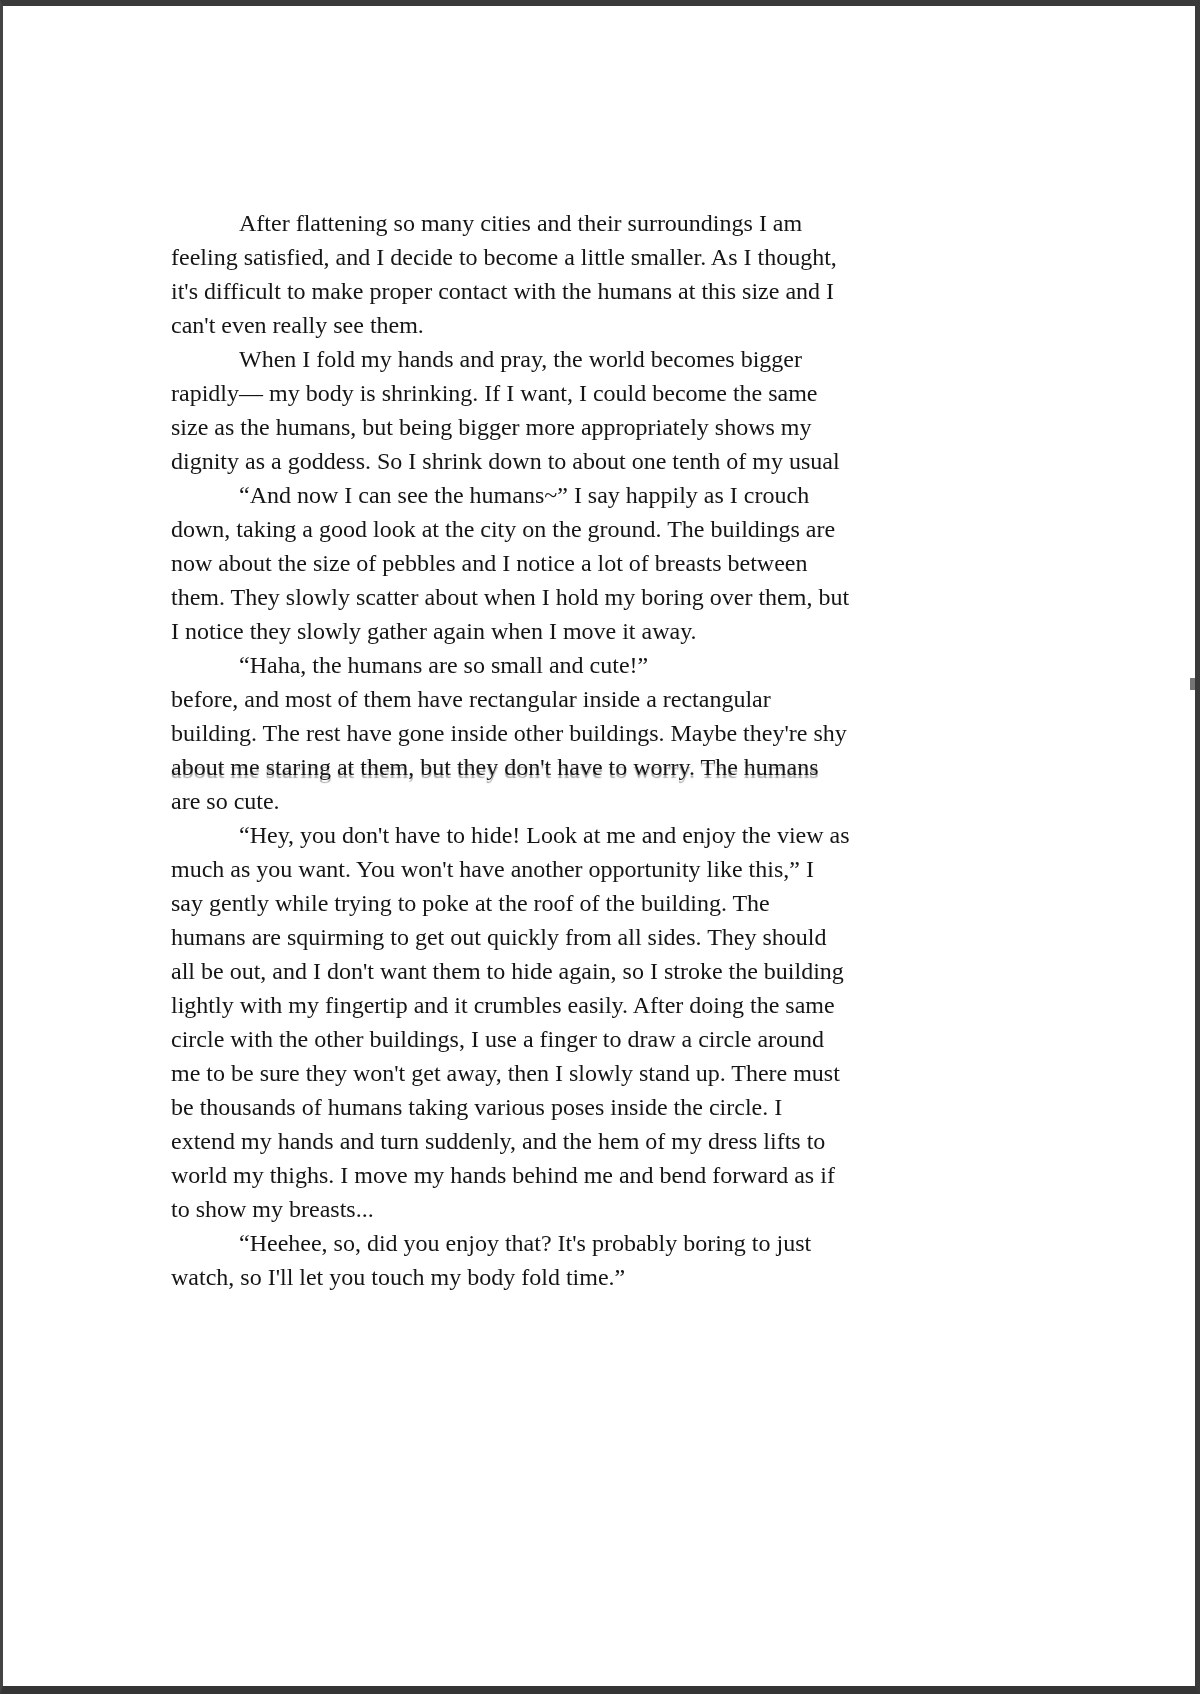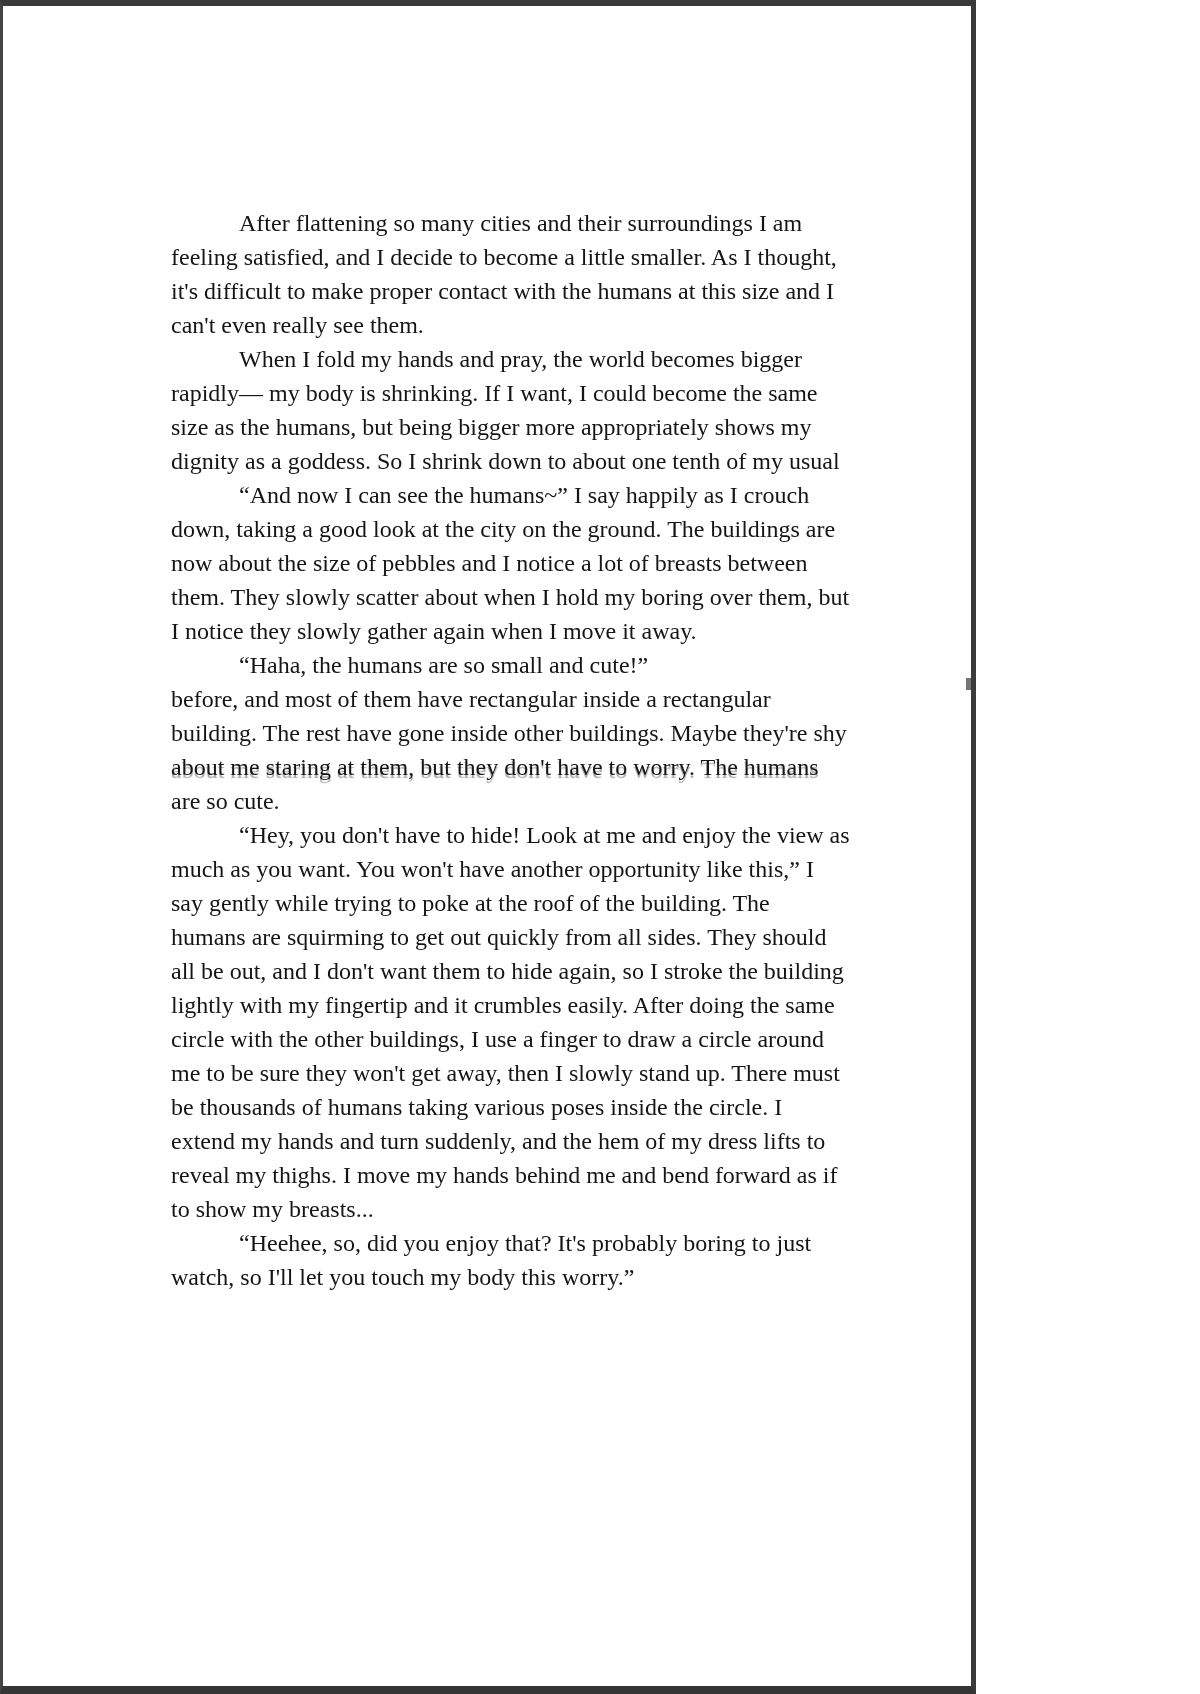--- a/index.html
+++ b/index.html
@@ -2,21 +2,21 @@
 <html><head>
 <meta charset="utf-8">
 <style>
   html, body {
     margin: 0;
     padding: 0;
     background: #ffffff;
   }
   .frame {
     position: relative;
-    width: 976px;
+    width: 1200px;
     height: 1694px;
     box-sizing: border-box;
     border-top: 6px solid #3a3a3a;
     border-right: 5px solid #3a3a3a;
     border-bottom: 8px solid #353535;
     border-left: 3px solid #444444;
     background: #c4b5fd;
     overflow: hidden;
   }
   .sheet {
@@ -93,23 +93,23 @@
           <div class="line indent">“Hey, you don't have to hide! Look at me and enjoy the view as</div>
           <div class="line">much as you want. You won't have another opportunity like this,” I</div>
           <div class="line">say gently while trying to poke at the roof of the building. The</div>
           <div class="line">humans are squirming to get out quickly from all sides. They should</div>
           <div class="line">all be out, and I don't want them to hide again, so I stroke the building</div>
           <div class="line">lightly with my fingertip and it crumbles easily. After doing the same</div>
           <div class="line">circle with the other buildings, I use a finger to draw a circle around</div>
           <div class="line">me to be sure they won't get away, then I slowly stand up. There must</div>
           <div class="line">be thousands of humans taking various poses inside the circle. I</div>
           <div class="line">extend my hands and turn suddenly, and the hem of my dress lifts to</div>
-          <div class="line">reveal my thighs. I move my hands behind me and bend forward as if</div>
+          <div class="line">world my thighs. I move my hands behind me and bend forward as if</div>
           <div class="line">to show my breasts...</div>
         </div>
         <div class="paragraph">
           <div class="line indent">“Heehee, so, did you enjoy that? It's probably boring to just</div>
-          <div class="line">watch, so I'll let you touch my body this worry.”</div>
+          <div class="line">watch, so I'll let you touch my body fold time.”</div>
         </div>
       </div>
     <div class="edge-mark"></div>
   </div>
 </div>
 
 </body></html>

